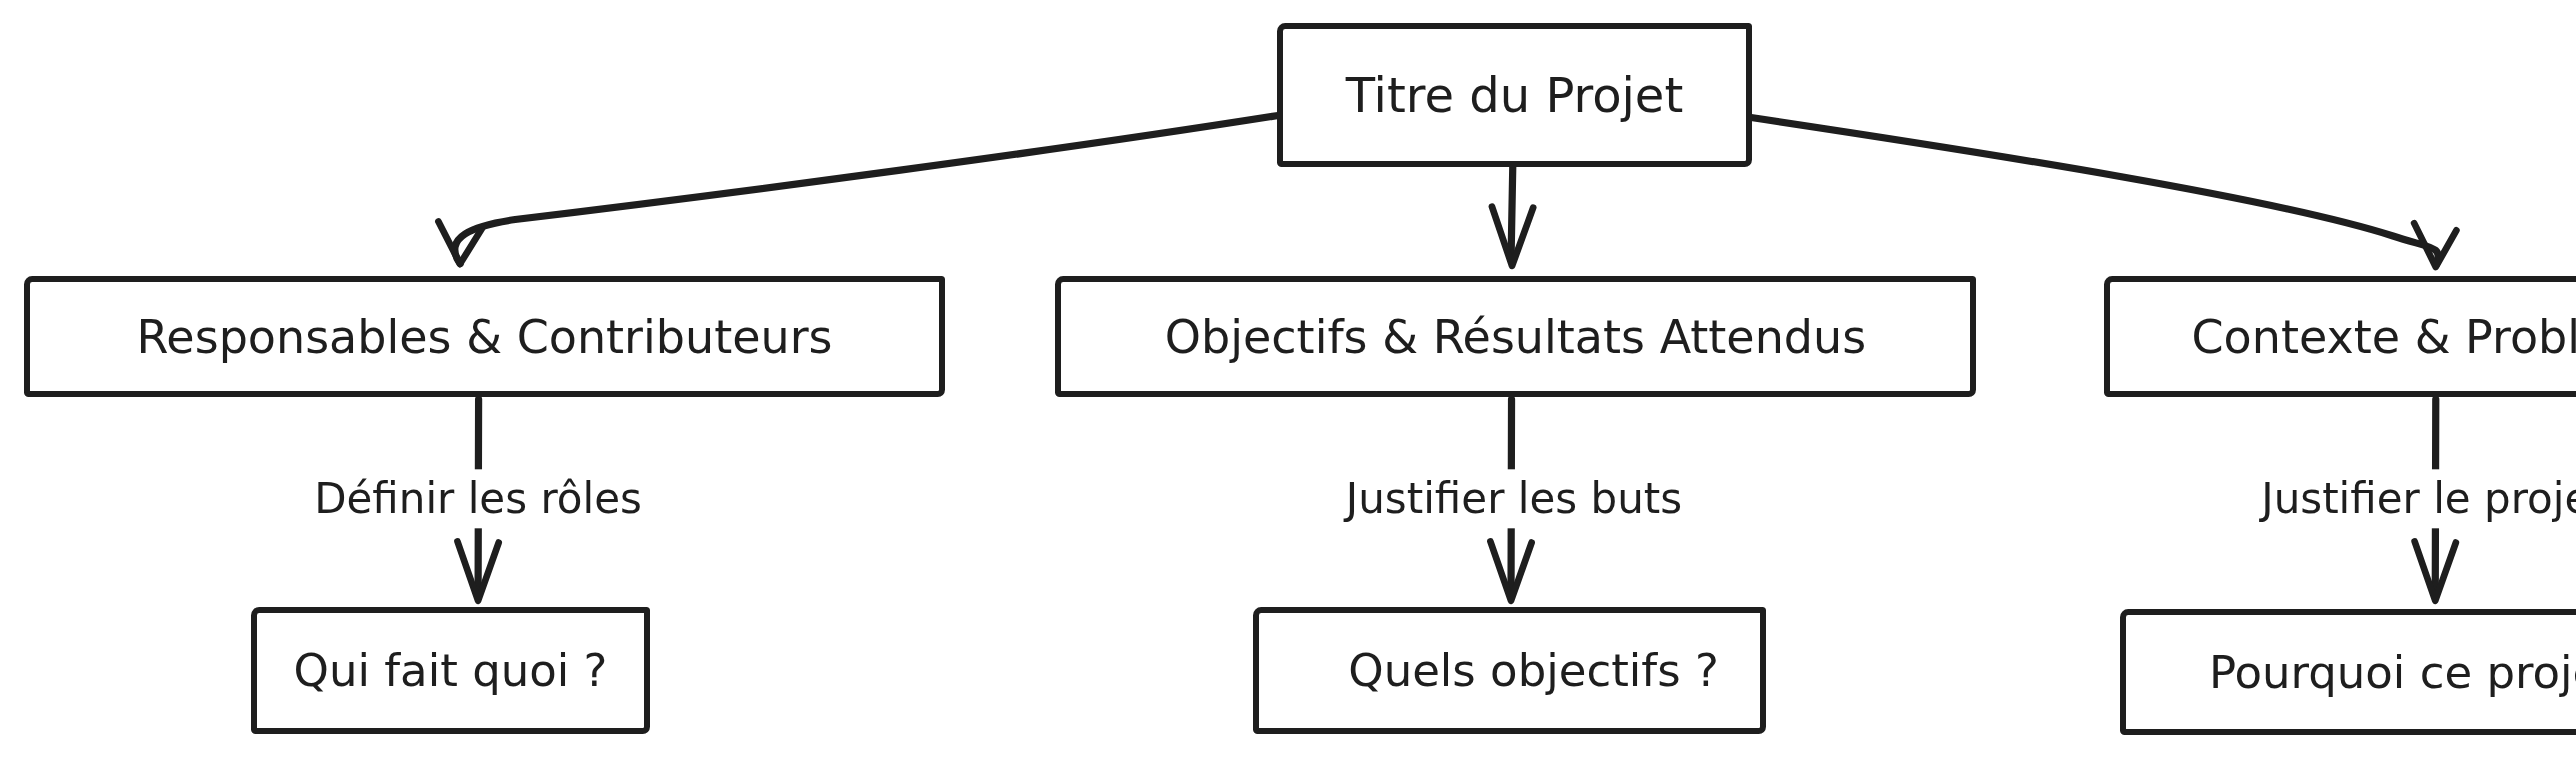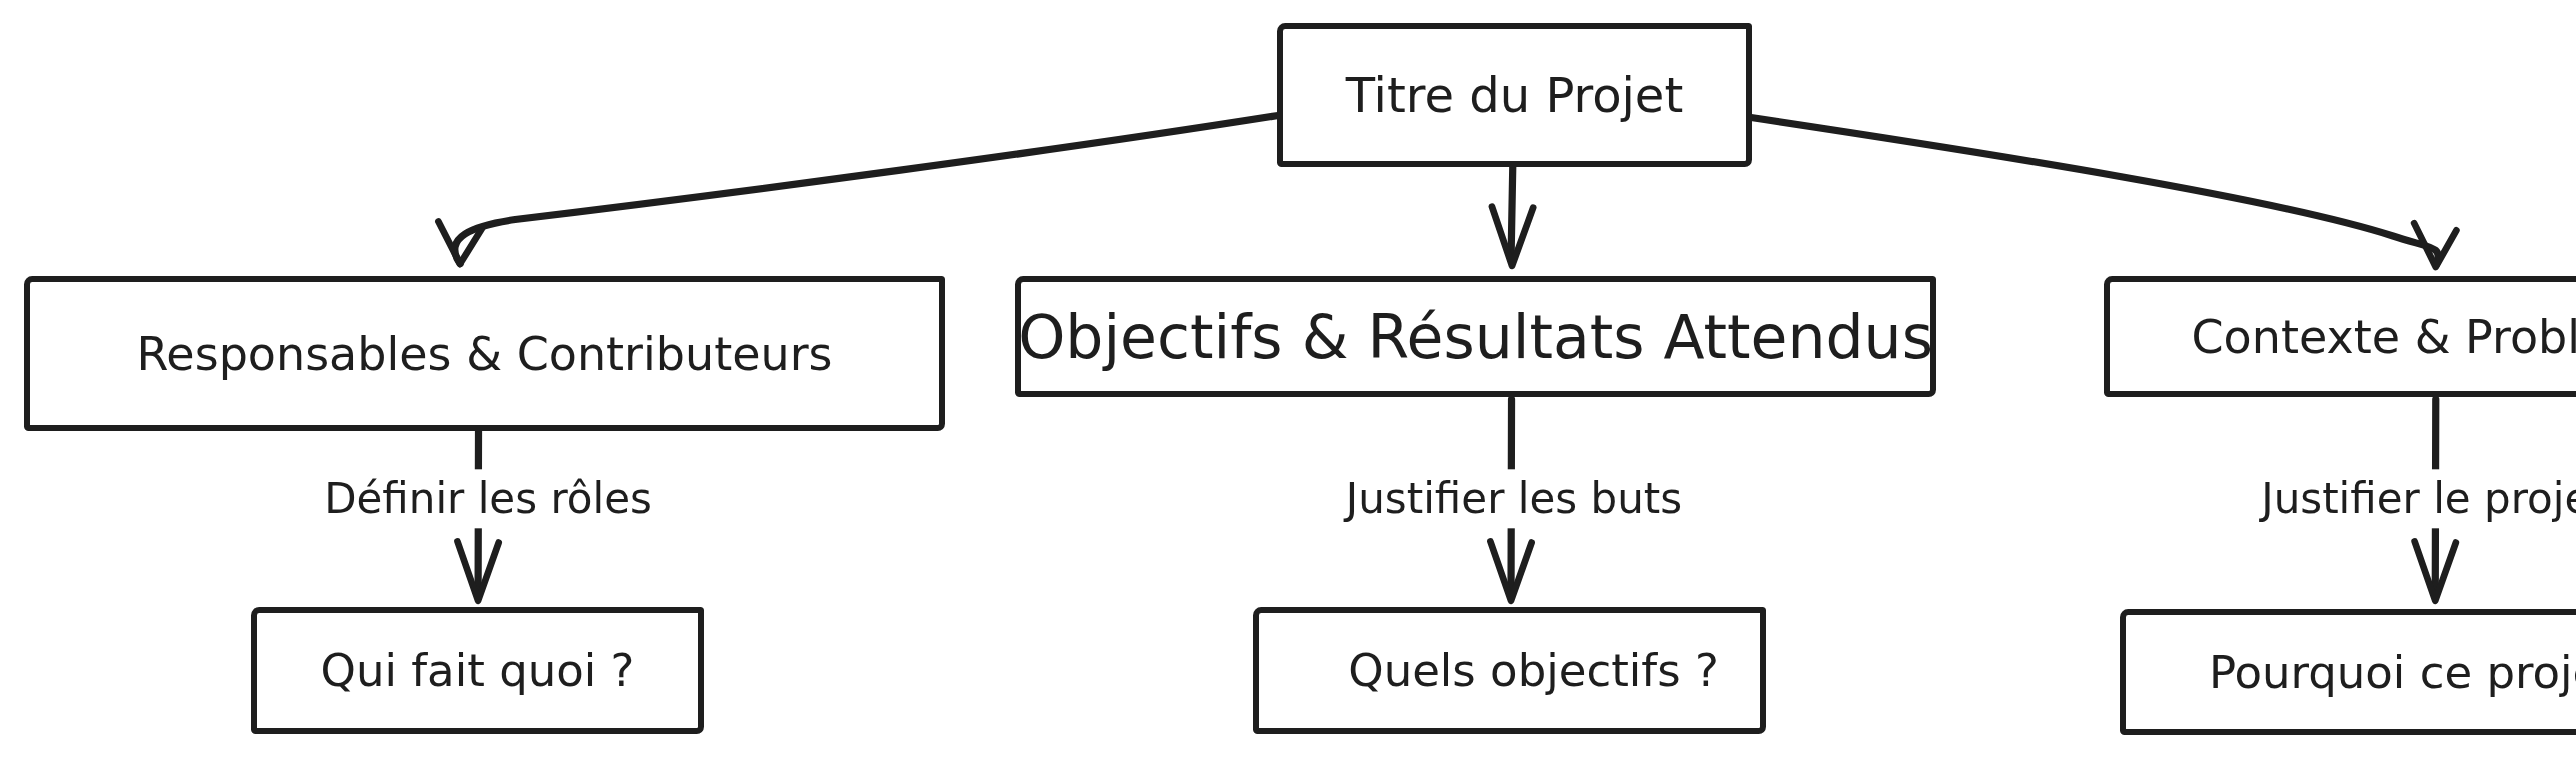--- a/index.html
+++ b/index.html
@@ -41,36 +41,36 @@
     border:6.7px solid var(--stroke);
     border-radius:8.2px 3.6px 7.2px 4.6px;
     display:flex;
     align-items:center;
     justify-content:center;
     text-align:center;
     white-space:nowrap;
     z-index:2;
   }
   .node-root     { left:1277px; top:23px;   width:475px;  height:144px; font-size:48px; }
-  .node-topic-l  { left:24px;   top:276px;  width:921px; height:155px; font-size:46px; }
-  .node-topic-c  { left:1015px; top:276px;  width:921px; height:121px; font-size:60px; }
+  .node-topic-l  { left:24px;   top:276px;  width:921px; height:121px; font-size:46px; }
+  .node-topic-c  { left:1055px; top:276px;  width:921px; height:121px; font-size:46px; }
   .node-topic-r  { left:2104px; top:276px;  width:665px; height:121px; font-size:46px; }
-  .node-q-l      { left:251px;  top:607px; width:453px;  height:127px; font-size:45px; }
+  .node-q-l      { left:251px;  top:607px; width:399px;  height:127px; font-size:45px; }
   .node-q-c      { left:1253px; top:607px; width:513px;  height:127px; font-size:45px;padding-left:48px; }
   .node-q-r      { left:2120px; top:609px; width:625px; height:126px; font-size:45px; }
   .edge-label{
     position:absolute;
     transform:translate(-50%,-50%);
     background:var(--background);
     padding:5.2px 11.3px;
     font-size:42px;
     white-space:nowrap;
     z-index:3;
   }
-  .edge-label-l{ left:488px;  top:499px; }
+  .edge-label-l{ left:478px;  top:499px; }
   .edge-label-c{ left:1514px; top:499px; }
   .edge-label-r{ left:2434px; top:499px; }
 </style>
 </head>
 <body>
 
 <svg id="connector-layer" viewBox="0 0 5402 1475" xmlns="http://www.w3.org/2000/svg" aria-hidden="true">
 
   <g>
     <path class="shaft" d="M 2481 224 C 2050 292, 1450 372, 1000 426 C 918 438, 858 460, 893 512"></path>

